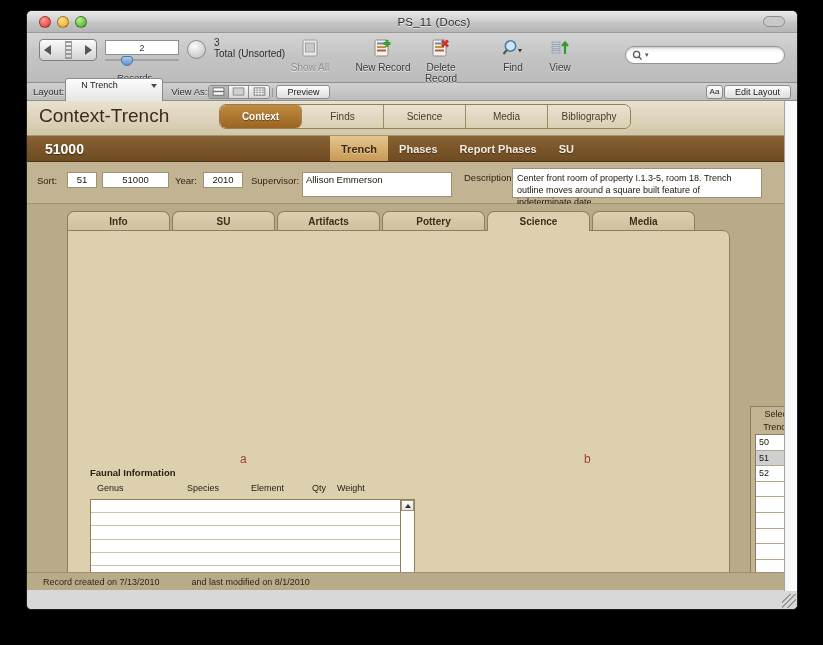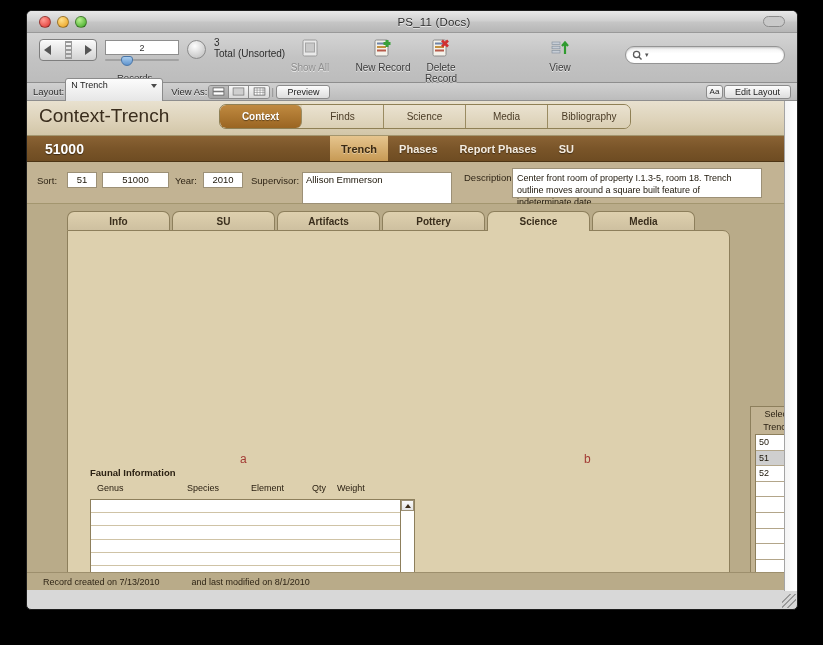--- a/index.html
+++ b/index.html
@@ -113,21 +113,21 @@
     height: 18px;
     background: linear-gradient(to bottom,#d0d0d0,#bcbcbc);
     border-bottom:1px solid #8e8e8e;
     display:flex; align-items:center; gap:1px; padding:0 6px;
     font-size:9.5px; color:#2e2e2e;
   }
   .lbl { text-shadow:0 1px 0 rgba(255,255,255,.6); }
   .combo {
     width:98px; height:28px; border:1px solid #8b8b8b; border-radius:3px;
     background: linear-gradient(to bottom,#fcfcfc,#e2e2e2);
-    font-size:9px; line-height:13px; padding-left:5px; position:relative; color:#222;
+    font-size:9px; line-height:13px; padding-left:15px; position:relative; color:#222;
   }
   .combo:after { content:""; position:absolute; right:5px; top:5px;
      border-left:3.5px solid transparent;border-right:3.5px solid transparent;border-top:4px solid #4a4a4a;}
   .vseg { display:flex; border:1px solid #8b8b8b; border-radius:3px; overflow:hidden; height:14px;}
   .vseg div { width:20px; height:100%; border-right:1px solid #8b8b8b;
      background:linear-gradient(to bottom,#f7f7f7,#d8d8d8); display:flex;align-items:center;justify-content:center;}
   .vseg div:last-child{border-right:none;}
   .vseg div.on { background:linear-gradient(to bottom,#bdbdbd,#a4a4a4); }
   .btn-sm {
     height:14px; border:1px solid #8b8b8b; border-radius:3px;
@@ -377,20 +377,30 @@
             <rect x="3" y="2" width="13" height="16" rx="1.5" fill="#f4f2ea" stroke="#8a8a8a"></rect>
             <rect x="5" y="4.5" width="9" height="2" fill="#6f84a8"></rect>
             <rect x="5" y="8" width="9" height="2" fill="#c3913f"></rect>
             <rect x="5" y="11.5" width="9" height="2" fill="#b85a4a"></rect>
             <path d="M12 2.5 l6 6 M18 2.5 l-6 6" stroke="#d03030" stroke-width="2.6"></path>
           </svg>
         </div>
         <div class="cap">Delete Record</div>
       </div>
 
+      <div class="tb-btn" style="left:455px;">
+        <div class="ic">
+          <svg width="24" height="20" viewBox="0 0 24 20">
+            <circle cx="9.5" cy="8" r="5.2" fill="#cfe6f7" stroke="#4a7fa8" stroke-width="1.6"></circle>
+            <path d="M5.8 12 L2.5 16" stroke="#555" stroke-width="2"></path>
+            <path d="M17 11 l4 0 l-2 3.4 z" fill="#333"></path>
+          </svg>
+        </div>
+        <div class="cap">Find</div>
+      </div>
 
       <div class="tb-btn" style="left:502px;">
         <div class="ic">
           <svg width="22" height="20" viewBox="0 0 22 20">
             <rect x="3" y="4" width="8" height="2.6" fill="#c6cdd6" stroke="#7f8b99" stroke-width=".6"></rect>
             <rect x="3" y="8.2" width="8" height="2.6" fill="#c6cdd6" stroke="#7f8b99" stroke-width=".6"></rect>
             <rect x="3" y="12.4" width="8" height="2.6" fill="#c6cdd6" stroke="#7f8b99" stroke-width=".6"></rect>
             <path d="M16 16 L16 5 M13 8 L16 4.5 L19 8" stroke="#2f9b2f" stroke-width="2.2" fill="none"></path>
           </svg>
         </div>
@@ -461,21 +471,21 @@
         </div>
       </div>
 
       <div id="fields">
         <div class="fld-lbl" style="left:10px; top:13px;">Sort:</div>
         <div class="inp ctr" style="left:40px; top:10px; width:30px; height:16px;">51</div>
         <div class="inp ctr" style="left:75px; top:10px; width:67px; height:16px;">51000</div>
         <div class="fld-lbl" style="left:148px; top:13px;">Year:</div>
         <div class="inp ctr" style="left:176px; top:10px; width:40px; height:16px;">2010</div>
         <div class="fld-lbl" style="left:224px; top:13px;">Supervisor:</div>
-        <div class="inp" style="left:275px; top:10px; width:150px; height:32px;">Allison Emmerson</div>
+        <div class="inp" style="left:275px; top:10px; width:150px; height:25px;">Allison Emmerson</div>
         <div class="fld-lbl" style="left:437px; top:10px;">Description:</div>
         <div class="inp multi" style="left:485px; top:6px; width:250px; height:30px;">Center front room of property I.1.3-5, room 18. Trench outline moves around a square built feature of indeterminate date.</div>
       </div>
 
       <div id="panel">
 
         <div class="innertabs">
           <div class="itab">Info</div>
           <div class="itab">SU</div>
           <div class="itab">Artifacts</div>

